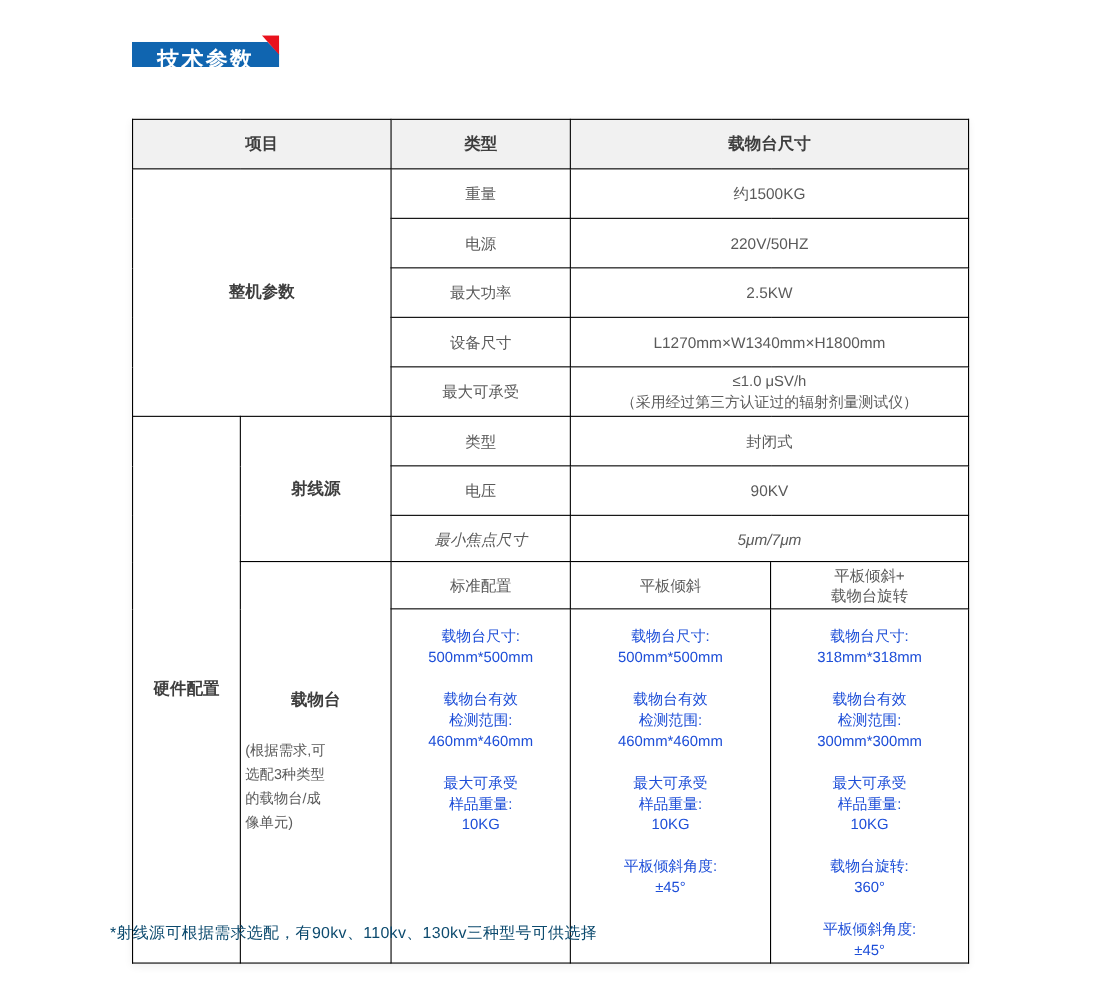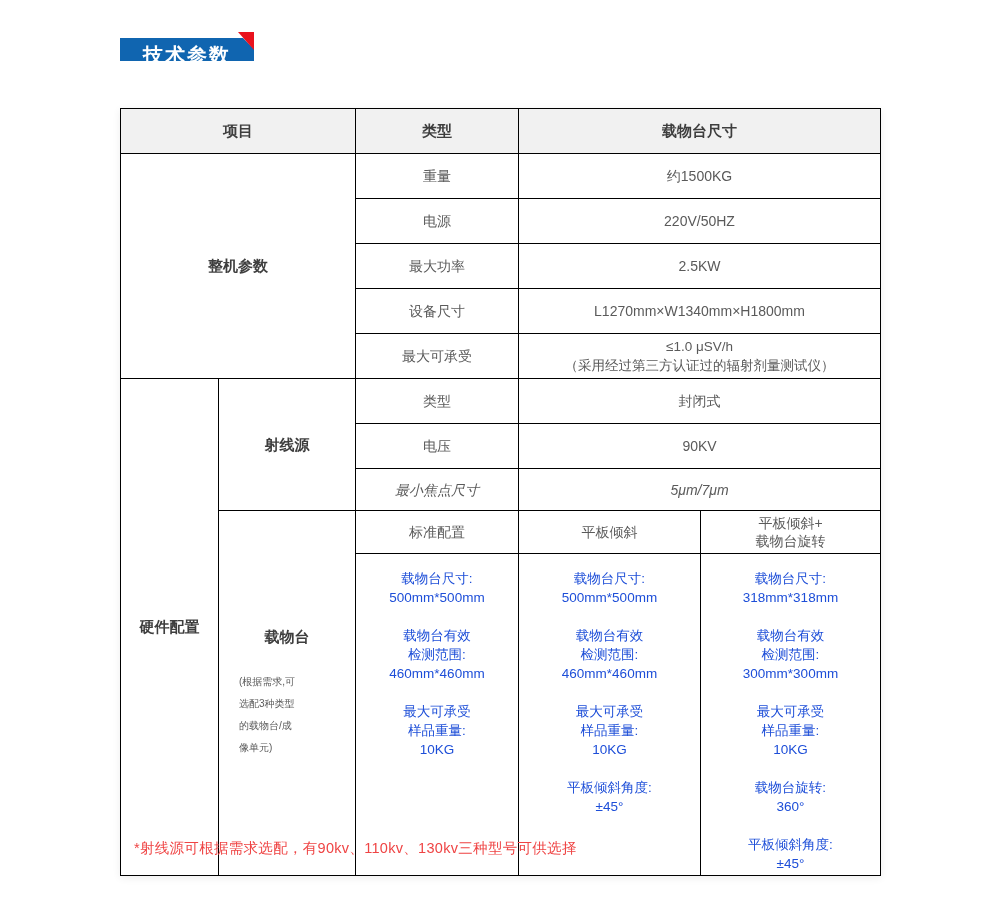--- a/index.html
+++ b/index.html
@@ -41,31 +41,31 @@
   tr.r42 { height:42px;font-style:italic; }
   tr.r43 { height:43px; }
   tr.spec-row { height:265px; }
   td.group { font-weight:bold; color:#3e3e3e; font-size:15px; }
   td.val-small { white-space:pre-line; font-size:13.5px; line-height:19px;margin-left:36px; }
   td.cfg { line-height:18px; white-space:pre-line; }
   td.spec {
     vertical-align:top; padding-top:15px; white-space:pre-line;
     font-size:13.5px; line-height:19px; color:#1d4ed8;
   }
-  td.stage-cell { vertical-align:middle; padding:0 20px;margin-top:44px; }
+  td.stage-cell { vertical-align:middle; padding:0 4px;margin-top:44px; }
   .stage-name { font-weight:bold; color:#3e3e3e; font-size:15px; margin-bottom:24px; }
   .stage-note {
-    font-size:10px; line-height:22px; color:#5a5a5a;
+    font-size:13px; line-height:22px; color:#5a5a5a;
     white-space:pre-line; text-align:left;
   }
 
   
   .footnote {
-    position:absolute; left:134px; top:839px;
-    font-size:14.5px; color:#ef4444; letter-spacing:0.3px;
+    position:absolute; left:100px; top:839px;
+    font-size:14.5px; color:#0c4a6e; letter-spacing:0.3px;
   }
 </style>
 </head>
 <body>
 
 <div class="page">
 
   <div class="badge">
     <div class="badge-box">技术参数</div>
     <div class="badge-corner"></div>

